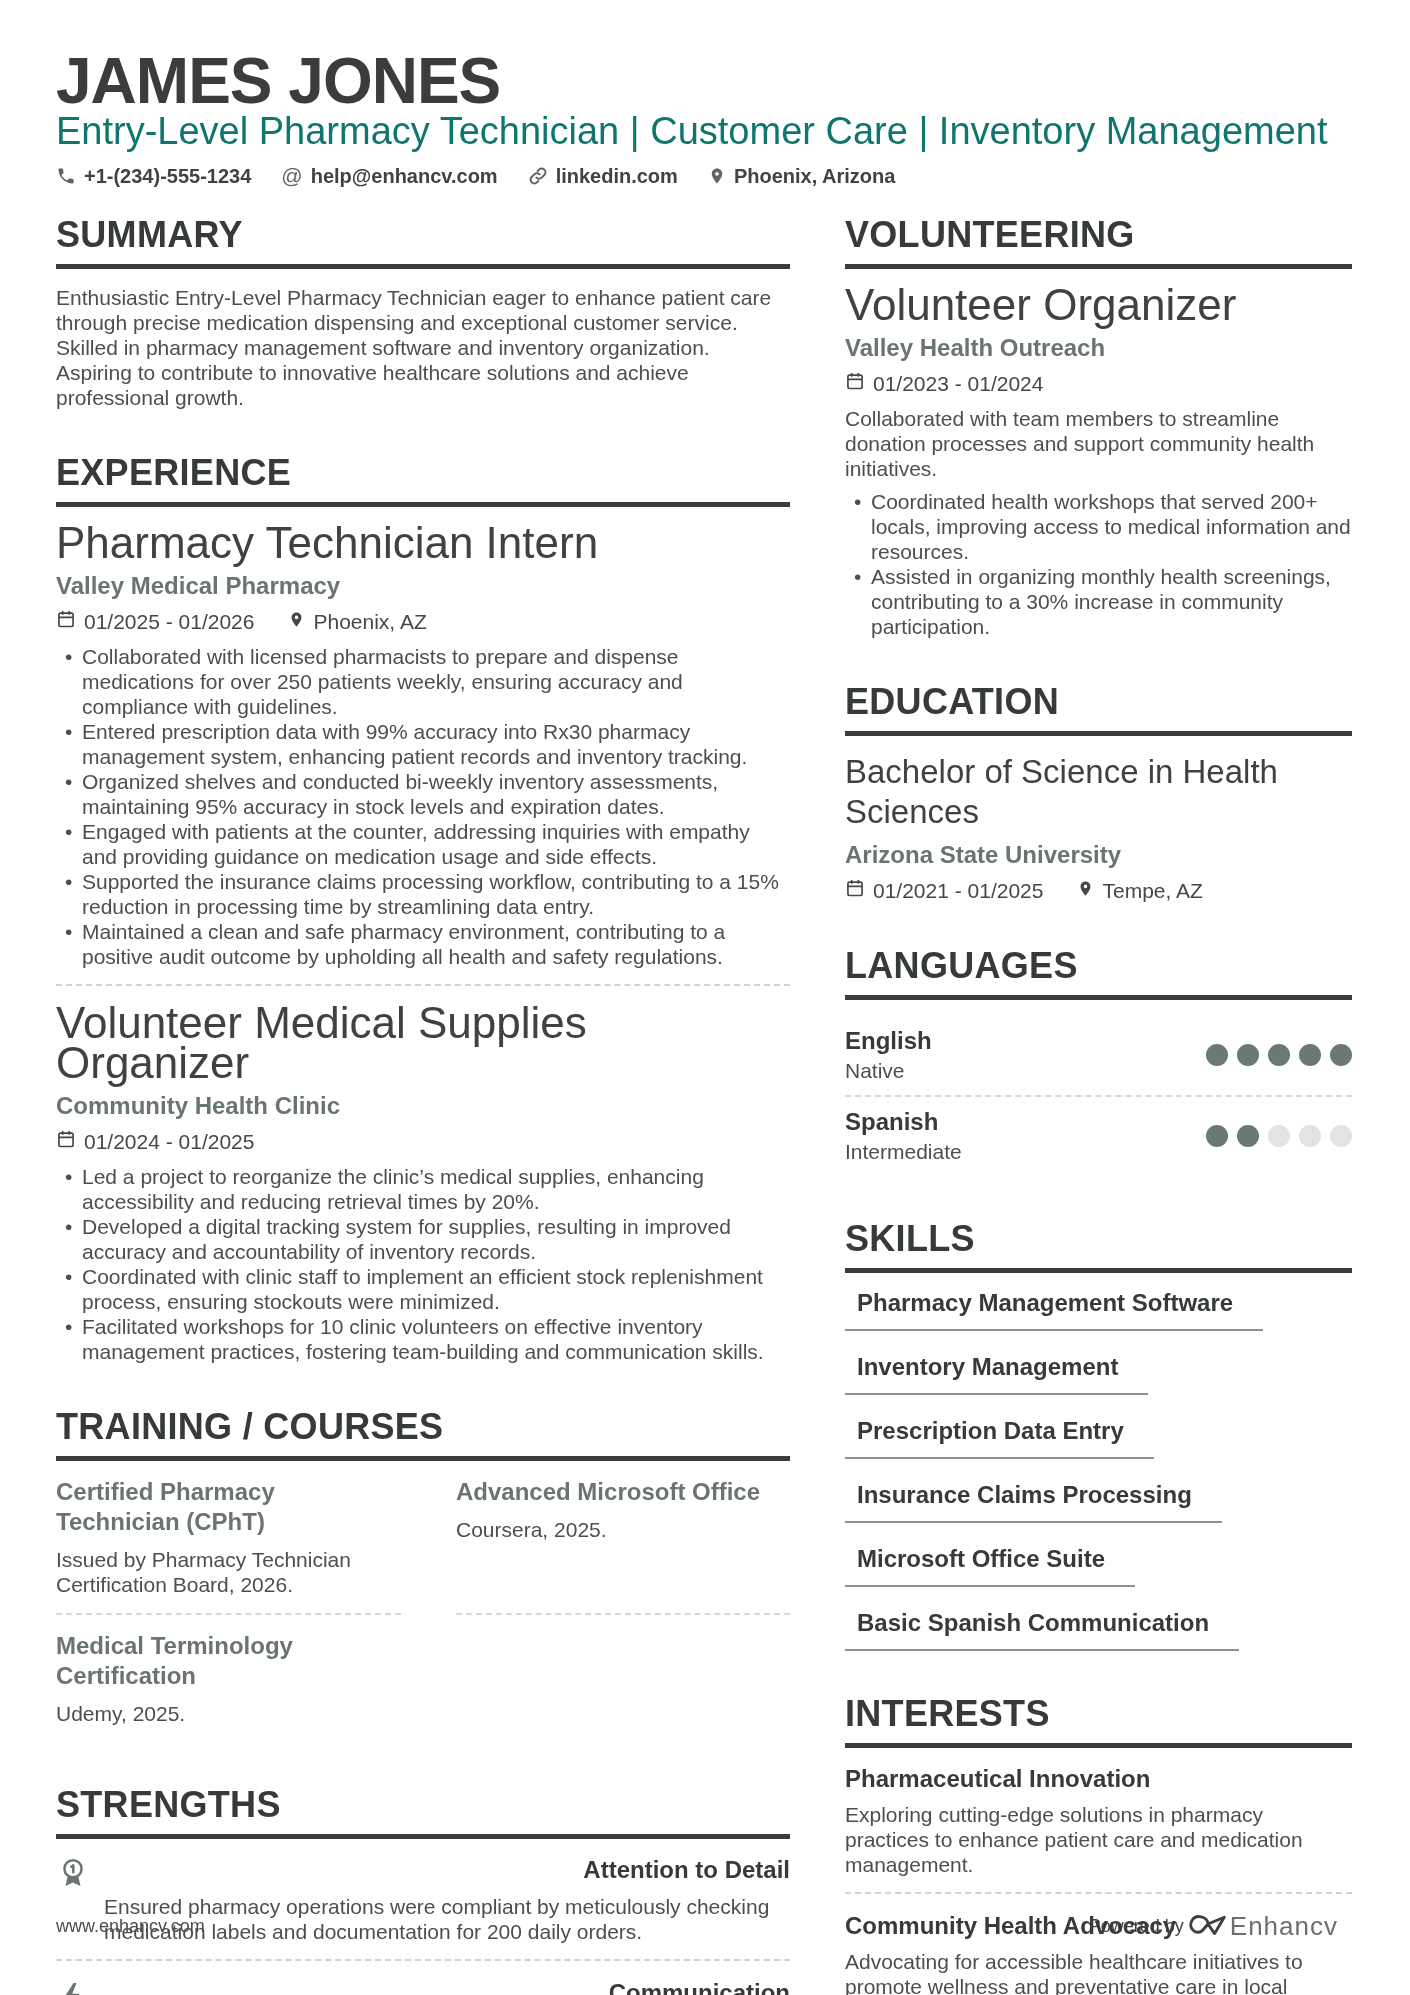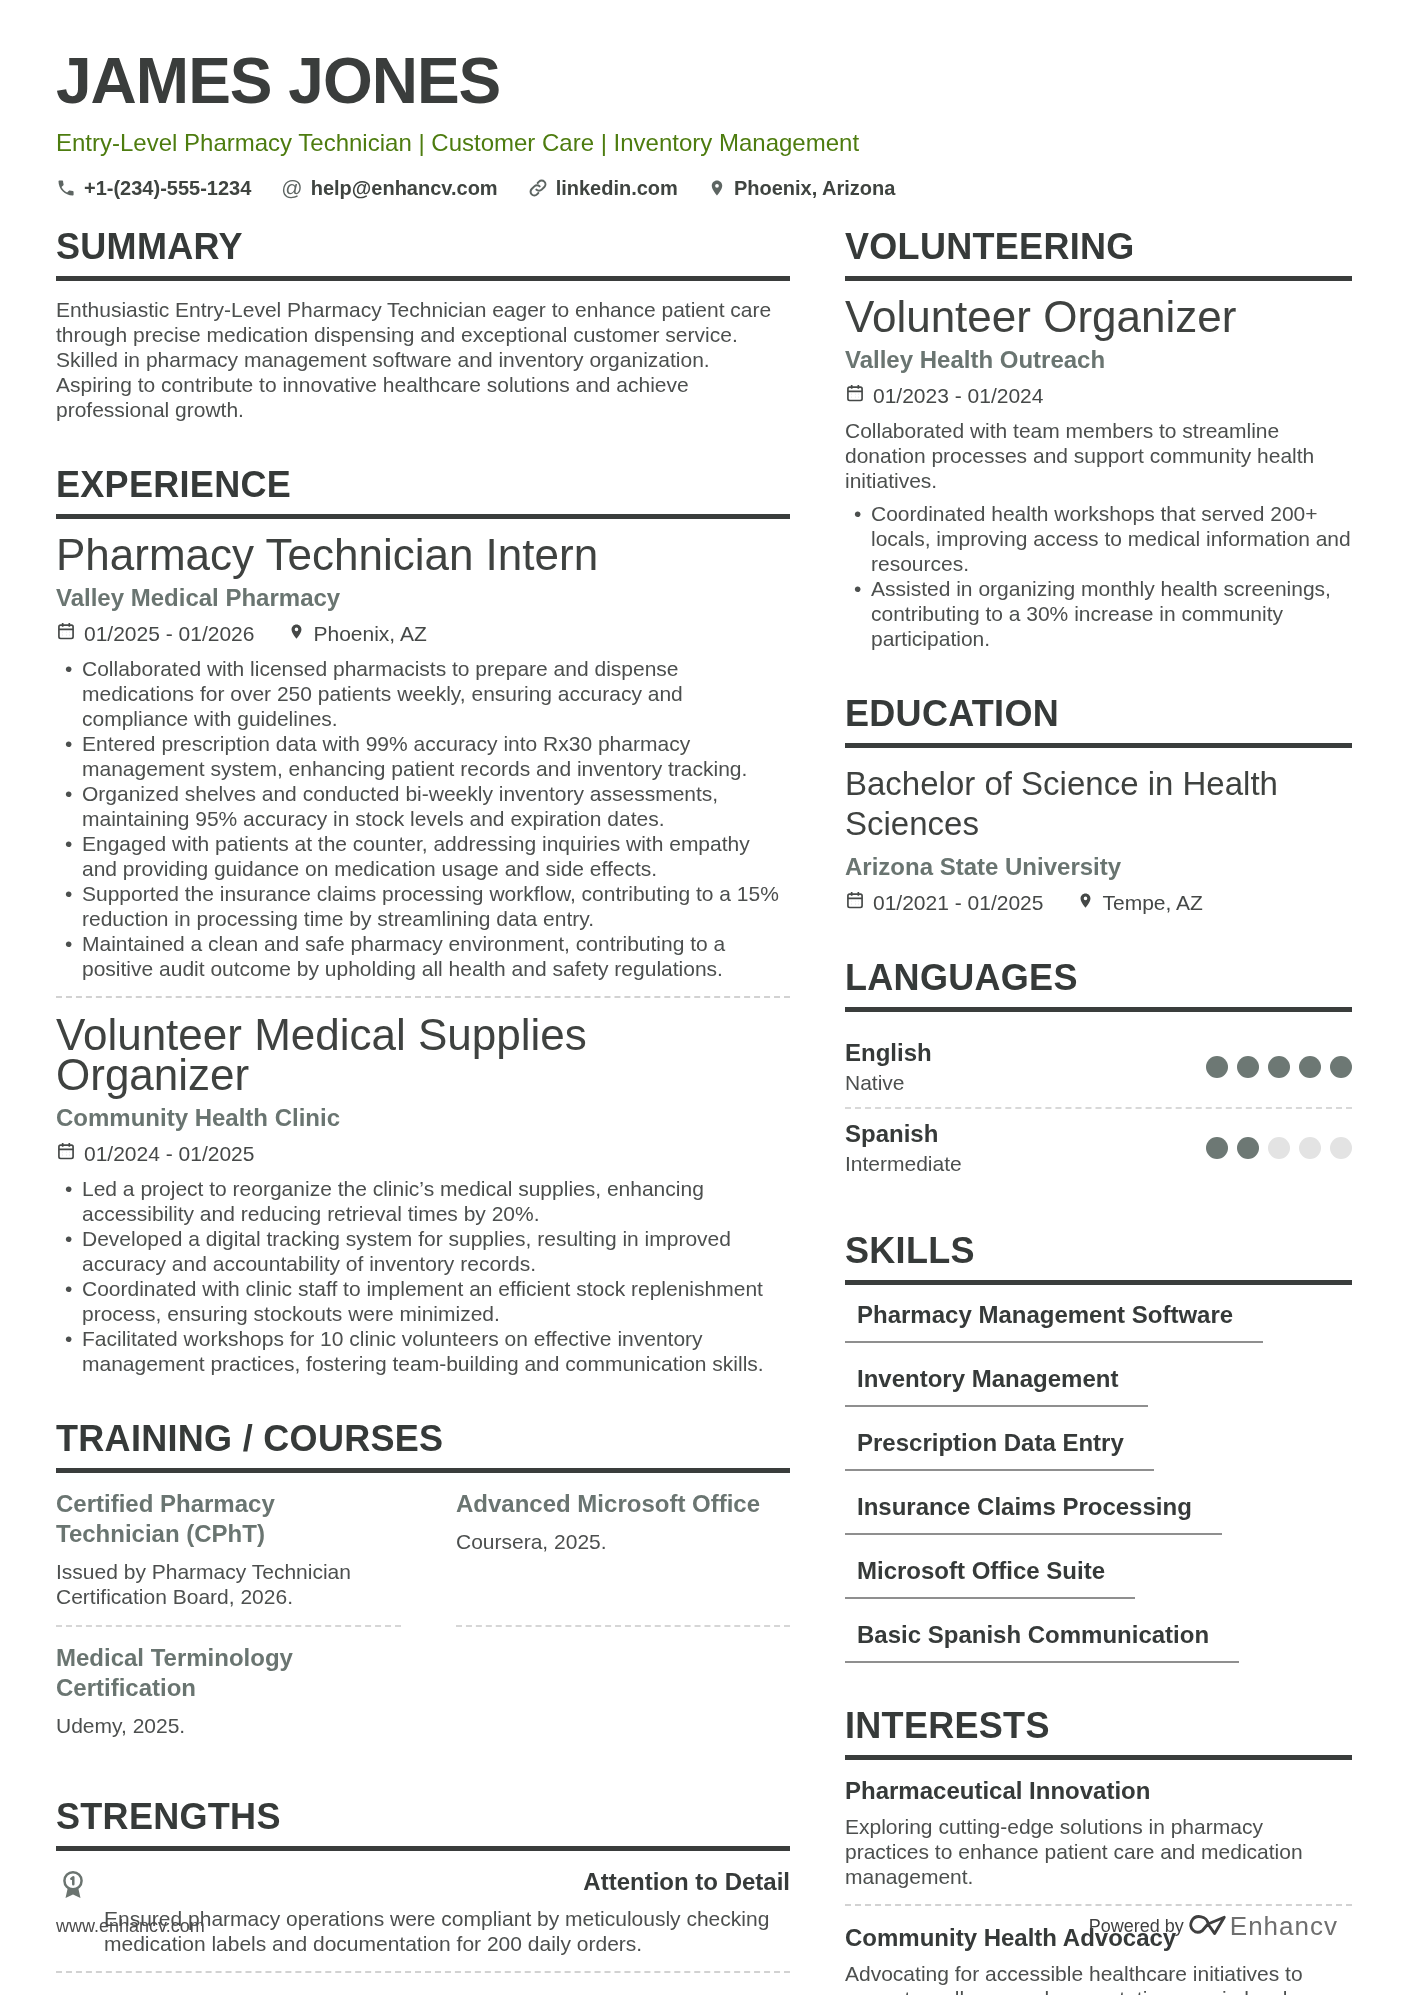--- a/index.html
+++ b/index.html
@@ -13,22 +13,22 @@
     color:#4c4f4e;
     padding:48px 58px 0 56px;
     overflow:hidden;
   }
   
   .name {
     font-size:64px; font-weight:700; letter-spacing:-1px;
     color:#3a3d3c; line-height:66px;
   }
   .subtitle {
-    margin-top:12px;
-    font-size:24px; color:#4d7c0f; line-height:34px;
+    margin-top:0;
+    font-size:38px; color:#0f766e; line-height:34px;
   }
   .contact-row {
     margin-top:16px;
     display:flex; align-items:center; gap:30px;
     font-size:20px; font-weight:700; color:#3f4440;
   }
   .contact-item { display:flex; align-items:center; gap:8px; }
   .contact-item svg { display:block; }
   .at-glyph { font-size:21px; font-weight:400; color:#5d6562; }
   

